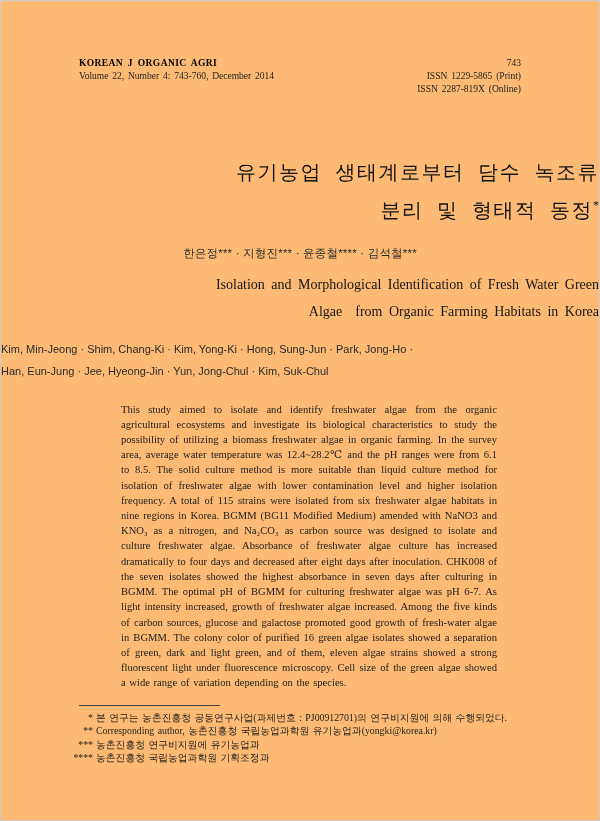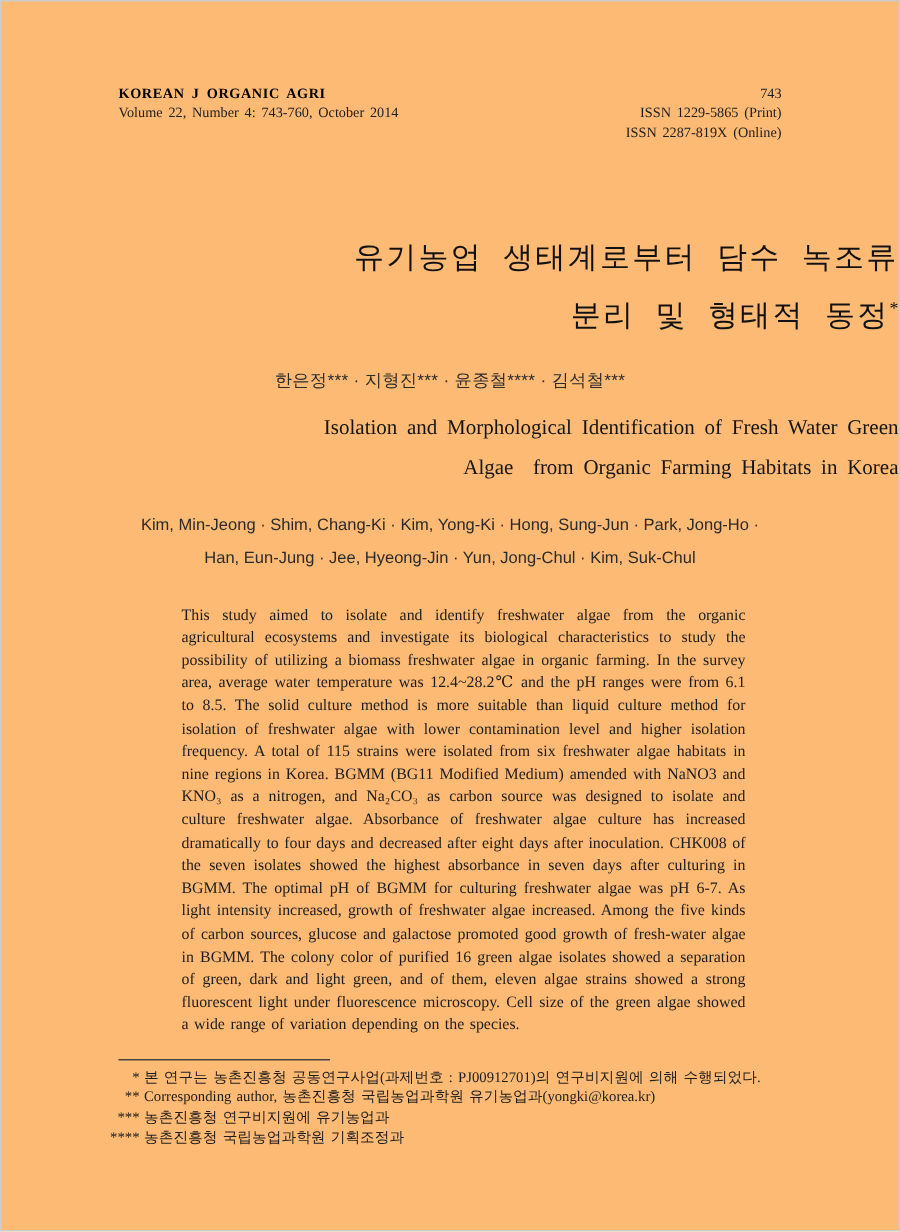--- a/index.html
+++ b/index.html
@@ -58,21 +58,21 @@
     margin-top: 6px;
     text-align: right;
     font-size: 14px;
     line-height: 27px;
     word-spacing: 3px;
     color: #151515;
   }
   
   .authors-en {
     margin-top: 13px;
-    text-align: center;
+    text-align: left;
     font-family: "Liberation Sans", "DejaVu Sans", sans-serif;
     font-size: 11px;
     line-height: 22px;
     color: #2a2a2a;
   }
   
   .abstract {
     margin: 20px 102px 0 120px;
     font-size: 10.6px;
     line-height: 15.2px;
@@ -102,21 +102,21 @@
   .footnote-text { flex: 1; word-spacing: 1px; }
 </style>
 </head>
 <body>
 
 <div class="page">
 
   <div class="header">
     <div class="header-left">
       <div class="journal-name">KOREAN J ORGANIC AGRI</div>
-      <div class="header-line">Volume 22, Number 4: 743-760, October 2014</div>
+      <div class="header-line">Volume 22, Number 4: 743-760, December 2014</div>
     </div>
     <div class="header-right">
       <div class="header-line">743</div>
       <div class="header-line">ISSN 1229-5865 (Print)</div>
       <div class="header-line">ISSN 2287-819X (Online)</div>
     </div>
   </div>
 
   <div class="title-kr">
     <div>유기농업 생태계로부터 담수 녹조류</div>

